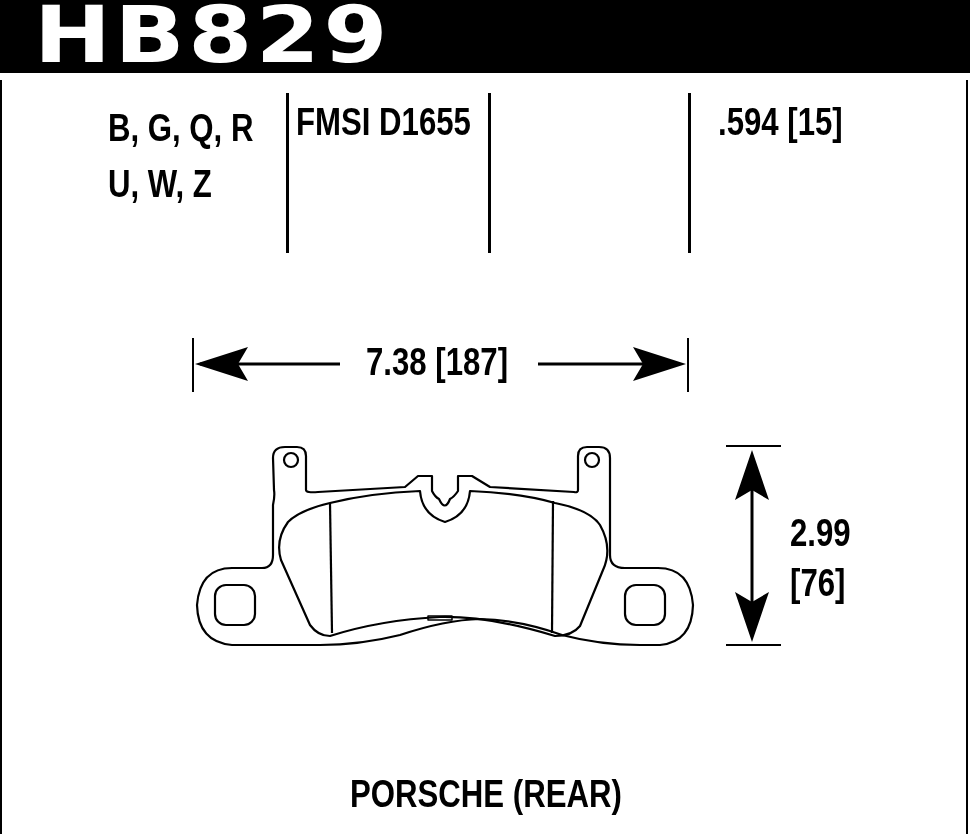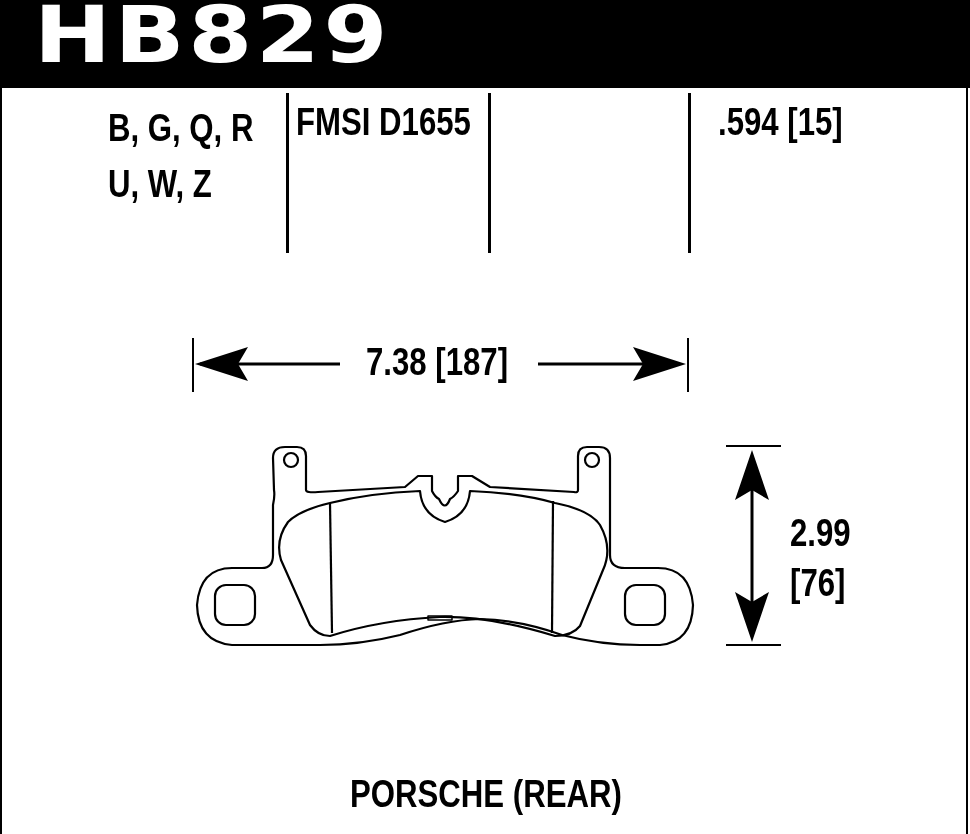--- a/index.html
+++ b/index.html
@@ -1,17 +1,17 @@
 <!DOCTYPE html>
 <html><head>
   <meta charset="utf-8">
   <style>
     html, body { margin: 0; padding: 0; background: #ffffff; }
     body { width: 970px; height: 834px; position: relative; overflow: hidden; font-family: "Liberation Sans", sans-serif; }
-    .header-bar { position: absolute; left: 0; top: 0; width: 970px; height: 88px; background: #000000; }
+    .header-bar { position: absolute; left: 0; top: 0; width: 970px; height: 73px; background: #000000; }
     .part-number { position: absolute; left: 34px; top: -8px; color: #ffffff; font-family: "DejaVu Sans", sans-serif; font-weight: bold; font-size: 78px; letter-spacing: 3px; line-height: 86px; transform: scaleX(1.18); transform-origin: left top; }
     .frame { position: absolute; left: 0; top: 80px; width: 968px; height: 754px; border-left: 2px solid #000; border-right: 2px solid #000; box-sizing: border-box; }
     .label { position: absolute; font-family: "Liberation Sans", sans-serif; font-weight: bold; color: #000; transform: scaleX(0.82); transform-origin: left top; white-space: nowrap; }
     .compounds { left: 108px; top: 100px; font-size: 38px; line-height: 56px; }
     .fmsi { left: 296px; top: 100px; font-size: 38px; line-height: 44px; }
     .thickness { left: 718px; top: 100px; font-size: 38px; line-height: 44px; }
     .vline { position: absolute; width: 3px; background: #000; top: 93px; height: 160px; }
     .width-label { left: 366px; top: 340px; font-size: 38px; line-height: 44px; }
     .height-label { left: 790px; top: 508px; font-size: 38px; line-height: 50px; }
     .vehicle { left: 350px; top: 772px; font-size: 38px; line-height: 44px; }

